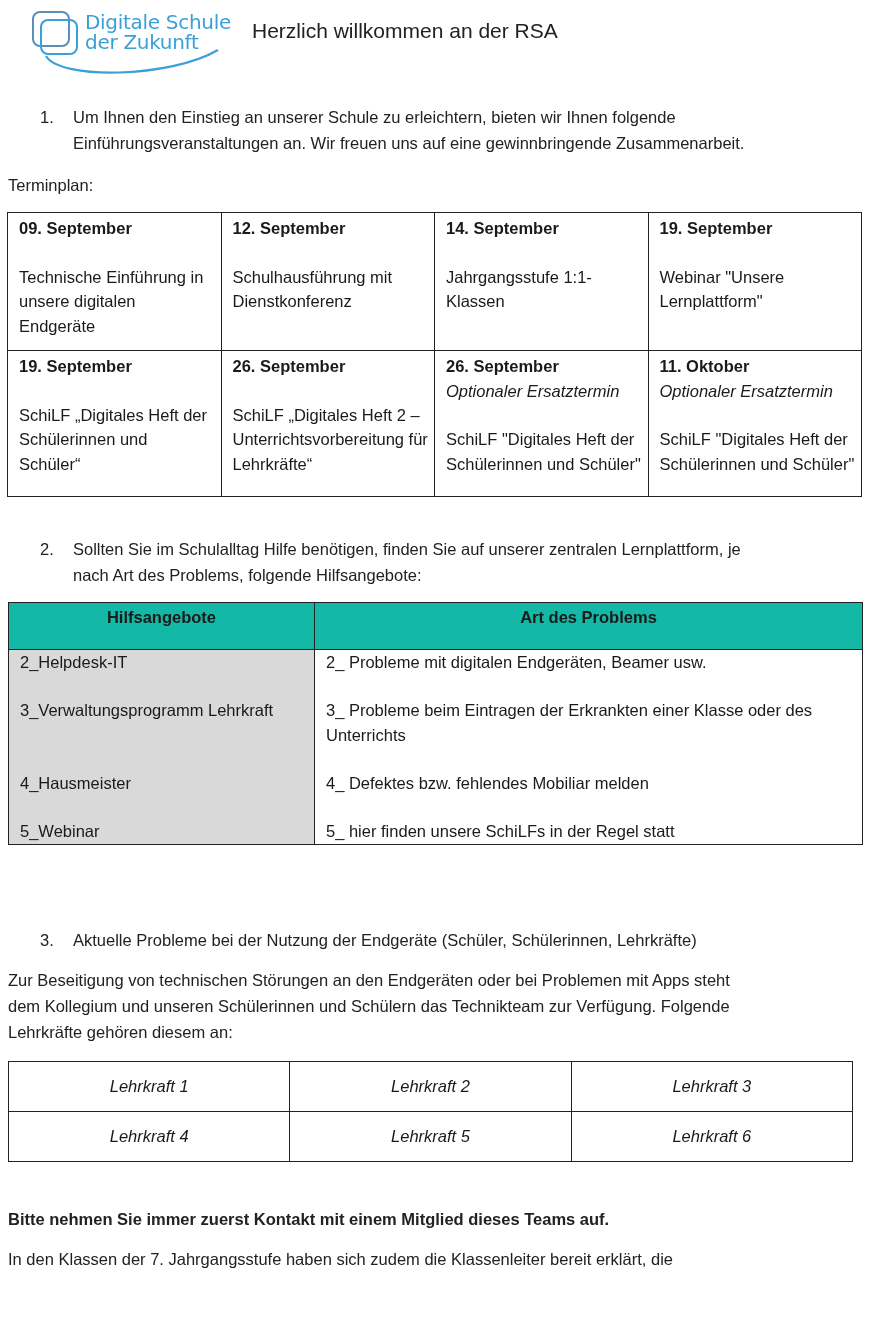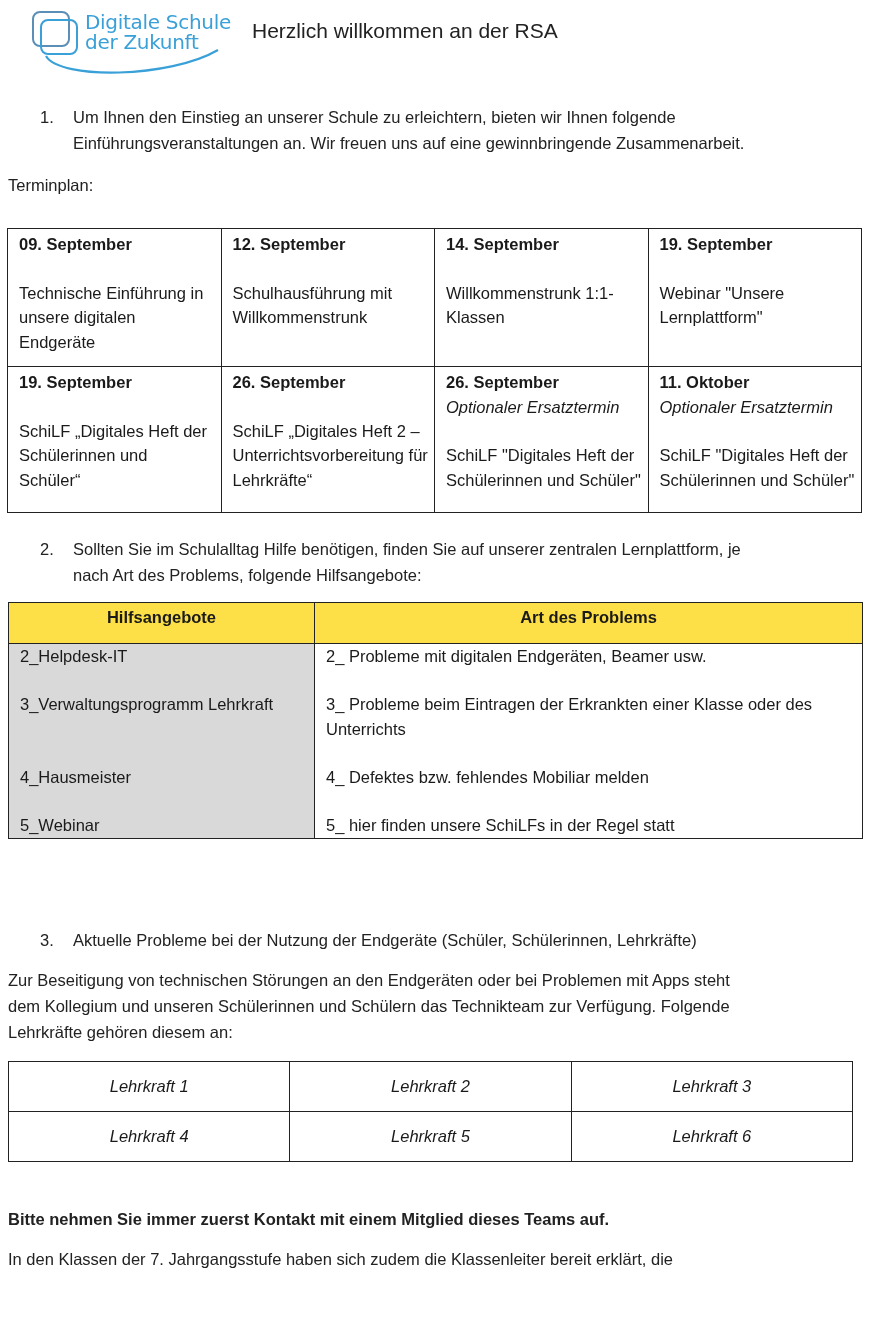--- a/index.html
+++ b/index.html
@@ -27,39 +27,39 @@
     font-size: 16.5px; line-height: 25px; color: #222;
   }
   .num { position: absolute; left: 40px; }
   .numtext { position: absolute; left: 73px; width: 800px; }
 
   .para { font-size: 16.5px; line-height: 25px; color: #222; left: 8px; width: 860px; }
 
   
   table { border-collapse: collapse; }
   .termin {
-    position: absolute; left: 7px; top: 228px; width: 855px;
+    position: absolute; left: 7px; top: 212px; width: 855px;
     table-layout: fixed; font-size: 16.5px; line-height: 24.5px;
   }
   .termin td {
     border: 1.3px solid #222; vertical-align: top; padding: 3px 10px 0 11px;
   }
   .termin tr.r1 td { height: 134px; }
   .termin tr.r2 td { height: 142px; }
   .date { font-weight: bold; display: block; }
   .opt { font-style: italic; display: block; }
   .gap { display: block; height: 24px; }
 
   
   .hilfe {
     position: absolute; left: 8px; top: 602px; width: 855px;
     table-layout: fixed; font-size: 16.5px; line-height: 24.5px;
   }
   .hilfe th {
-    background: #fde047; font-weight: bold; height: 38px; padding: 0;
+    background: #14b8a6; font-weight: bold; height: 38px; padding: 6px;
     border: 1.3px solid #222; vertical-align: top; padding-top: 2px;
   }
   .hilfe td {
     border-left: 1.3px solid #222; border-right: 1.3px solid #222;
     vertical-align: top; padding: 0 10px 0 11px;
   }
   .hilfe td.c1 { background: #d9d9d9; }
   .hilfe tr.last td { border-bottom: 1.3px solid #222; }
 
   
@@ -99,26 +99,26 @@
   <tbody>
       <tr class="r1">
     <td>
       <span class="date">09. September</span>
       <span class="gap"></span>
       <span>Technische Einführung in unsere digitalen Endgeräte</span>
     </td>
     <td>
       <span class="date">12. September</span>
       <span class="gap"></span>
-      <span>Schulhausführung mit Willkommenstrunk</span>
+      <span>Schulhausführung mit Dienstkonferenz</span>
     </td>
     <td>
       <span class="date">14. September</span>
       <span class="gap"></span>
-      <span>Willkommenstrunk 1:1-Klassen</span>
+      <span>Jahrgangsstufe 1:1-Klassen</span>
     </td>
     <td>
       <span class="date">19. September</span>
       <span class="gap"></span>
       <span>Webinar "Unsere Lernplattform"</span>
     </td>
   </tr>
   <tr class="r2">
     <td>
       <span class="date">19. September</span>

